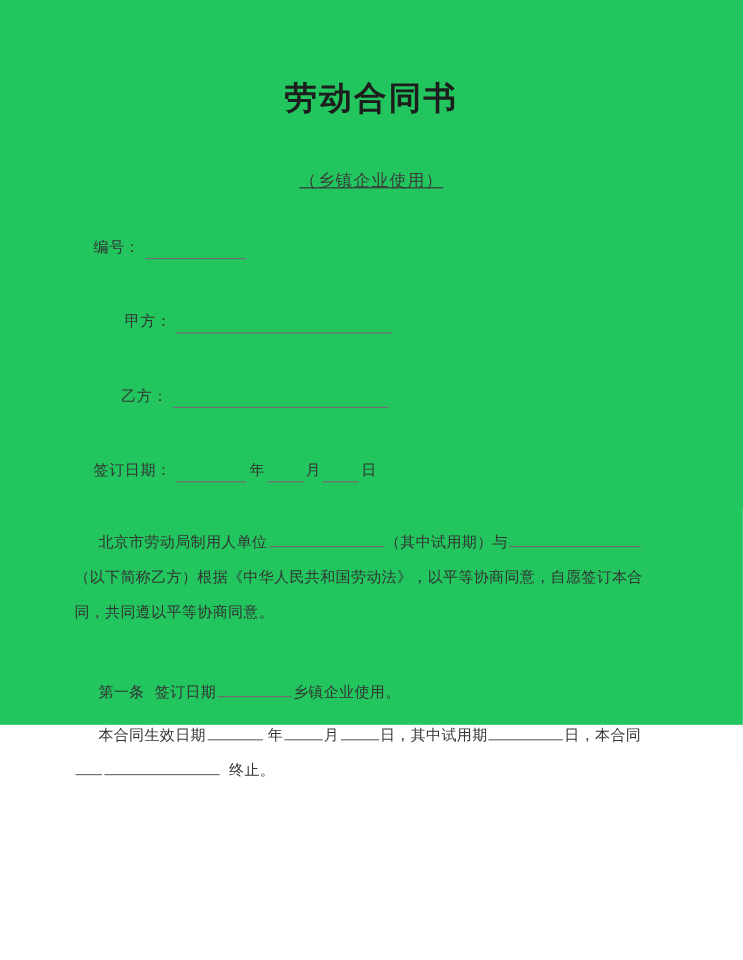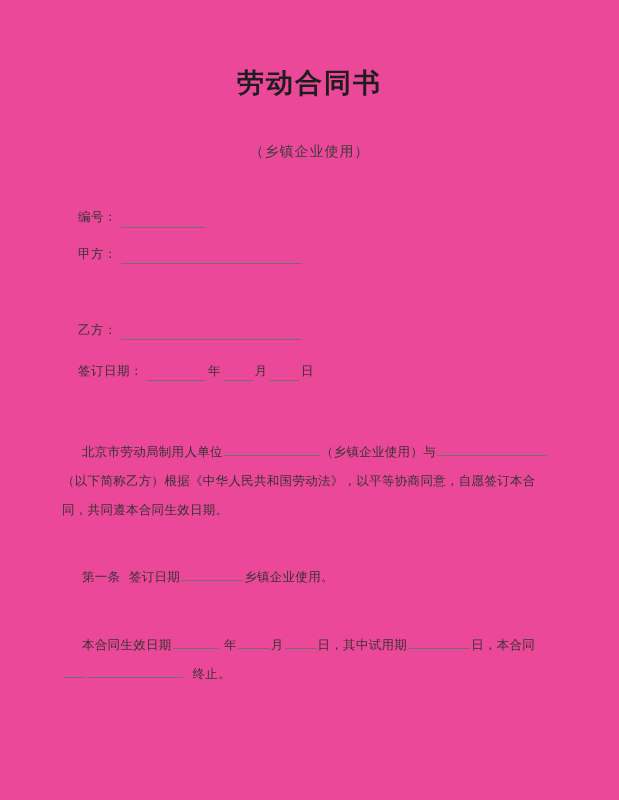--- a/index.html
+++ b/index.html
@@ -12,22 +12,22 @@
     height: 800px;
     font-family: "DejaVu Sans", "Liberation Sans", sans-serif;
     color: #2b2b2b;
     overflow: hidden;
     position: relative;
   }
 
   .page {
     position: relative;
     width: 619px;
-    height: 800px;
-    background: #ec4899;
+    height: 604px;
+    background: #22c55e;
     box-sizing: border-box;
   }
 
   
   .doc-title {
     position: absolute;
     left: 0;
     top: 66px;
     width: 619px;
     text-align: center;
@@ -41,20 +41,21 @@
     position: absolute;
     left: 0;
     top: 140px;
     width: 619px;
     text-align: center;
     font-size: 14px;
     font-weight: normal;
     letter-spacing: 1px;
     color: #3a3a3a;
     line-height: 22px;
+    text-decoration: underline;
   }
 
   
   .field-row {
     position: absolute;
     left: 78px;
     font-size: 12.5px;
     line-height: 20px;
     color: #333333;
     white-space: nowrap;
@@ -64,24 +65,24 @@
   .field-label {
     display: inline-block;
     letter-spacing: 0.5px;
   }
   .field-rule {
     display: inline-block;
     border-bottom: 1px solid #6f6f6f;
     height: 13px;
     margin-left: 4px;
   }
-  #field-bianhao { top: 208px; font-family: Liberation Mono, monospace; }
-  #field-jiafang { top: 244px; }
-  #field-yifang  { top: 320px; }
-  #field-date    { top: 361px; }
+  #field-bianhao { top: 196px; }
+  #field-jiafang { top: 258px; margin-left: 26px; }
+  #field-yifang  { top: 320px; margin-left: 23px; }
+  #field-date    { top: 382px; }
 
   .rule-w-short { width: 84px; }
   .rule-w-long  { width: 180px; }
 
   
   .date-blank-lg {
     display: inline-block;
     border-bottom: 1px solid #6f6f6f;
     width: 58px;
     height: 13px;
@@ -101,21 +102,21 @@
     position: absolute;
     left: 62px;
     width: 496px;
     font-size: 12.5px;
     line-height: 29px;
     color: #333333;
     letter-spacing: 0.3px;
   }
   #para-preamble { top: 437px; }
   #para-article1 { top: 562px; }
-  #para-effect   { top: 630px; }
+  #para-effect   { top: 599px; font-family: Liberation Serif, serif; }
 
   .indent { padding-left: 20px; }
 
   .inline-blank {
     display: inline-block;
     border-bottom: 1px solid #6f6f6f;
     height: 13px;
     vertical-align: baseline;
     margin: 0 1px;
   }
@@ -154,21 +155,21 @@
     <span class="field-label">签订日期：</span>
     <span class="date-blank-lg"></span>
     <span class="date-unit">年</span>
     <span class="date-blank-sm"></span>
     <span class="date-unit">月</span>
     <span class="date-blank-sm"></span>
     <span class="date-unit">日</span>
   </div>
 
   <div class="para" id="para-preamble">
-    <span class="indent">北京市劳动局制用人单位</span><span class="inline-blank bw-xl"></span><span>（乡镇企业使用）与</span><span class="inline-blank bw-xxl"></span><span>（以下简称乙方）根据《中华人民共和国劳动法》，以平等协商同意，自愿签订本合同，共同遵</span><span>本合同生效日期。</span>
+    <span class="indent">北京市劳动局制用人单位</span><span class="inline-blank bw-xl"></span><span>（其中试用期）与</span><span class="inline-blank bw-xxl"></span><span>（以下简称乙方）根据《中华人民共和国劳动法》，以平等协商同意，自愿签订本合同，共同遵</span><span>以平等协商同意。</span>
   </div>
 
   <div class="para" id="para-article1">
     <span class="indent">第一条</span>&nbsp;&nbsp;<span>签订日期</span><span class="inline-blank bw-lg"></span><span>乡镇企业使用。</span>
   </div>
 
   <div class="para" id="para-effect">
     <span class="indent">本合同生效日期</span><span class="inline-blank bw-md"></span>&nbsp;<span>年</span><span class="inline-blank bw-sm"></span><span>月</span><span class="inline-blank bw-sm"></span><span>日，其中试用期</span><span class="inline-blank bw-lg"></span><span>日，本合同</span><span class="inline-blank bw-xs"></span><span class="inline-blank bw-xl"></span>&nbsp;&nbsp;<span>终止。</span>
   </div>
 

